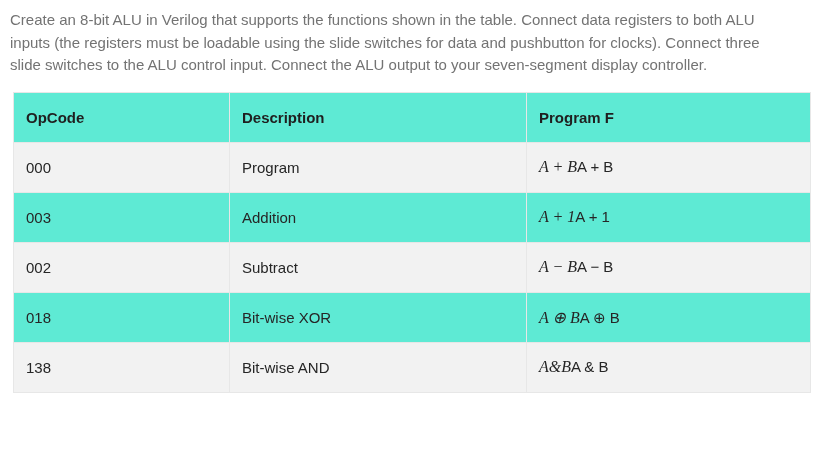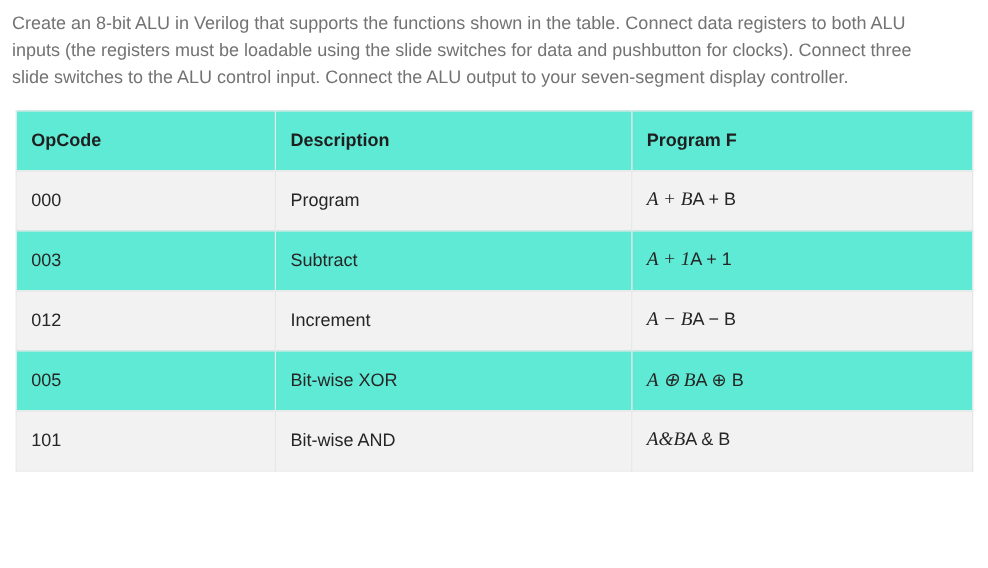--- a/index.html
+++ b/index.html
@@ -74,34 +74,34 @@
       </tr>
     </thead>
     <tbody id="table-body">
         <tr>
     <td>000</td>
     <td>Program</td>
     <td><span class="math">A + B</span><span class="plain">A + B</span></td>
   </tr>
         <tr>
     <td>003</td>
-    <td>Subtract</td>
+    <td>Addition</td>
     <td><span class="math">A + 1</span><span class="plain">A + 1</span></td>
   </tr>
         <tr>
-    <td>012</td>
-    <td>Increment</td>
+    <td>002</td>
+    <td>Subtract</td>
     <td><span class="math">A − B</span><span class="plain">A − B</span></td>
   </tr>
         <tr>
-    <td>005</td>
+    <td>018</td>
     <td>Bit-wise XOR</td>
     <td><span class="math">A ⊕ B</span><span class="plain">A ⊕ B</span></td>
   </tr>
         <tr>
-    <td>101</td>
+    <td>138</td>
     <td>Bit-wise AND</td>
     <td><span class="math">A&amp;B</span><span class="plain">A &amp; B</span></td>
   </tr>
       </tbody>
   </table>
 
 </div>
 
 </body></html>

